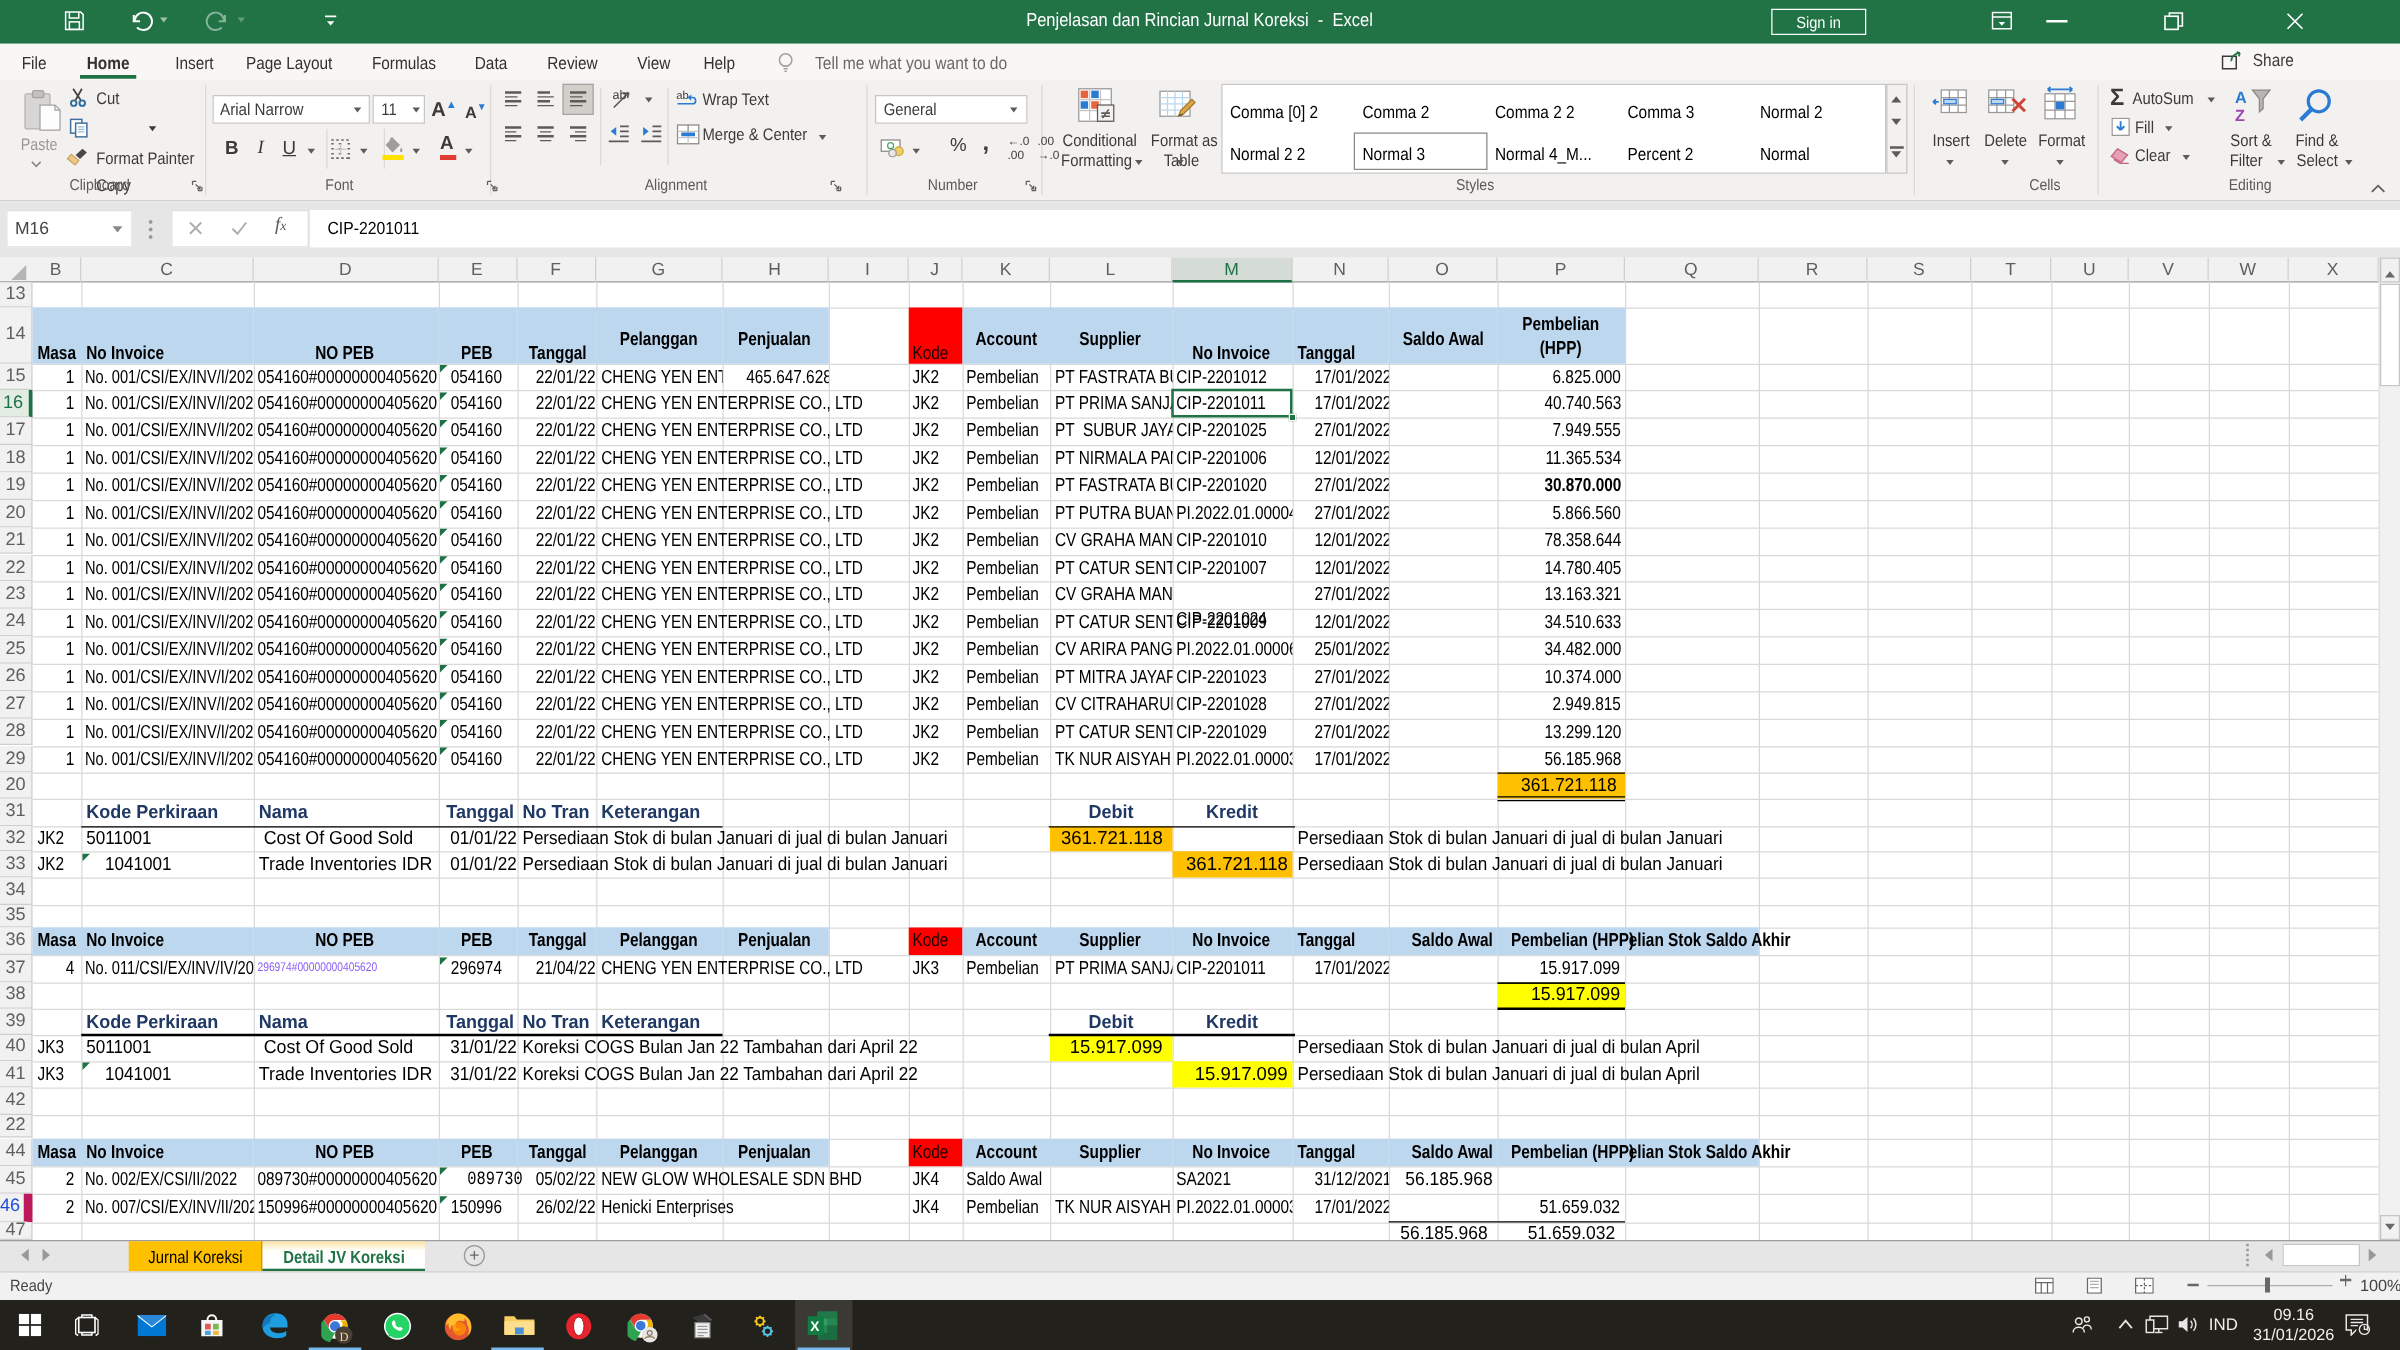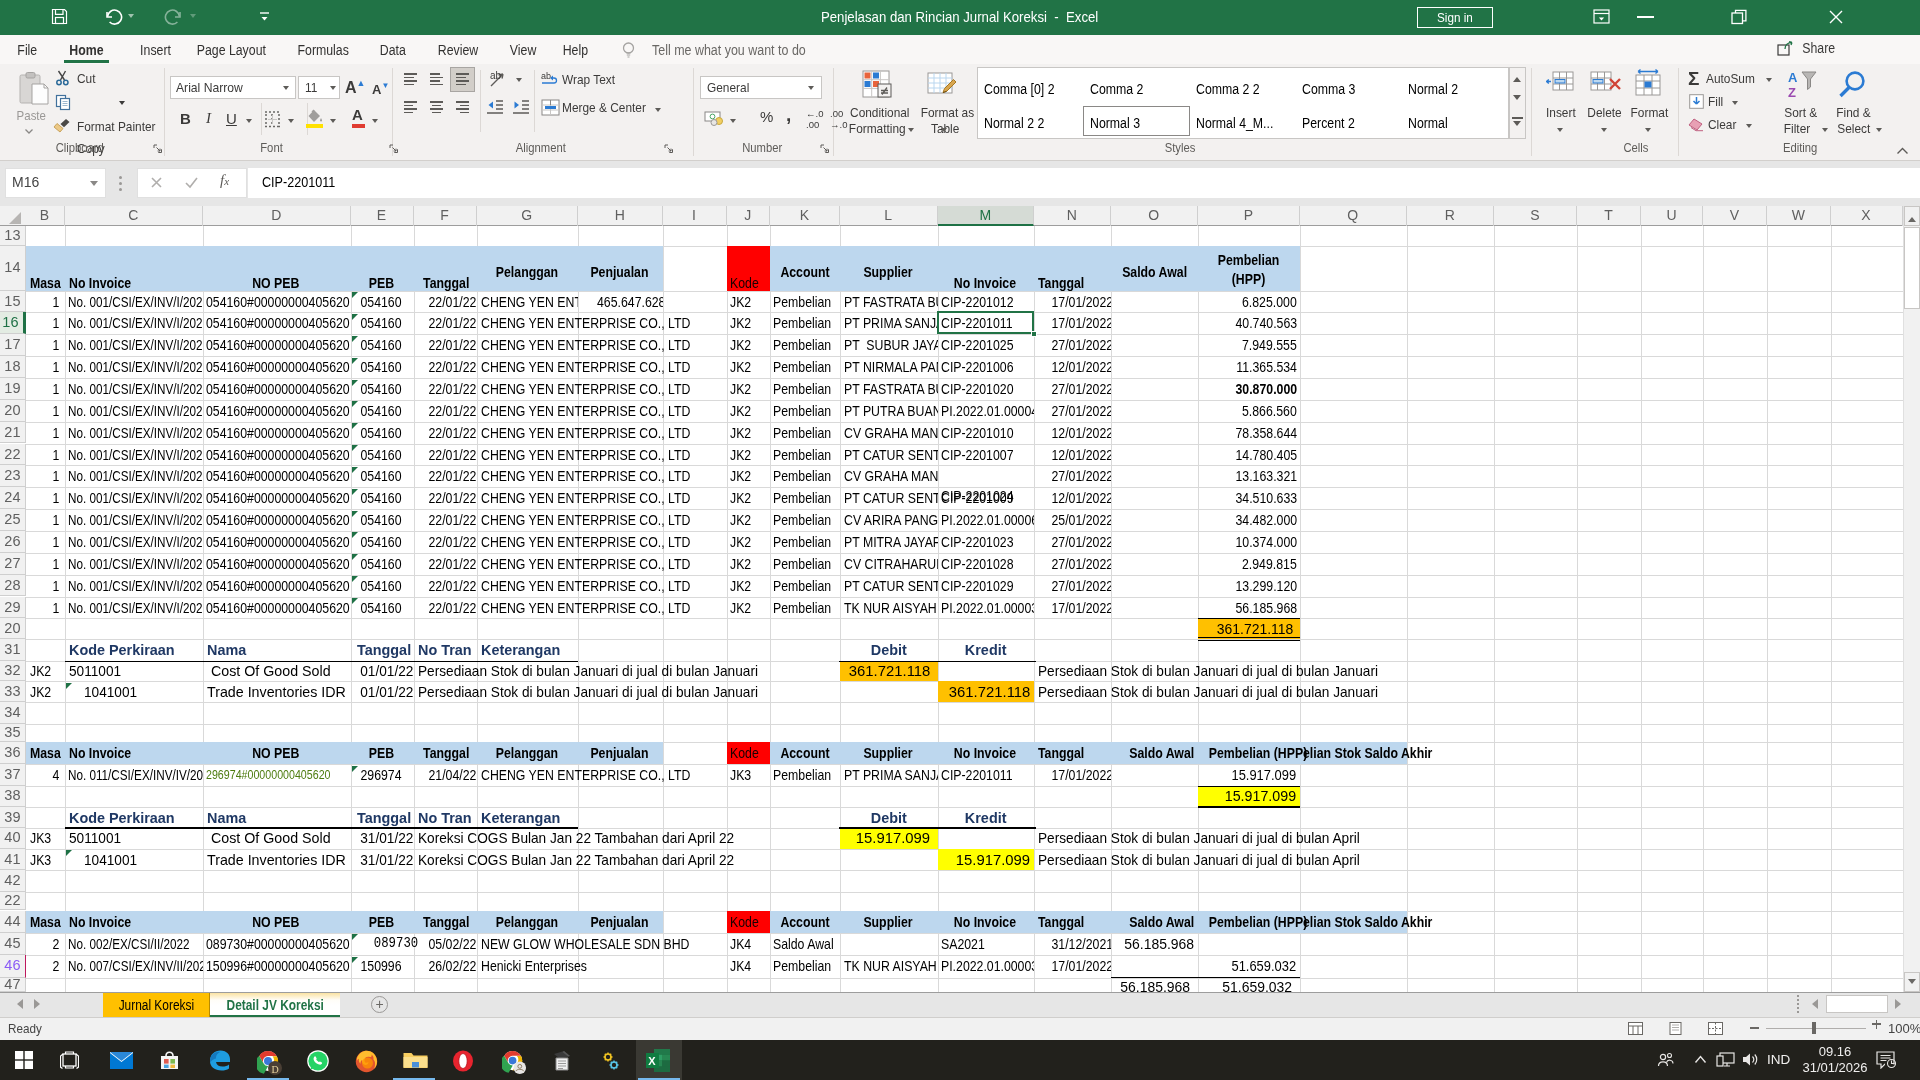--- a/index.html
+++ b/index.html
@@ -383,21 +383,21 @@
 <div style="position:absolute;left:0;top:741.8px;width:25.5px;height:22.5px;background:#f1f1f1;border-right:1px solid #cfcfcf;border-bottom:1px solid #cfcfcf;box-sizing:border-box;color:#5f5f5f;font-size:14.5px;text-align:right;padding-right:4px;line-height:21.5px;">36</div>
 <div style="position:absolute;left:0;top:764.3px;width:25.5px;height:21.90000000000009px;background:#f1f1f1;border-right:1px solid #cfcfcf;border-bottom:1px solid #cfcfcf;box-sizing:border-box;color:#5f5f5f;font-size:14.5px;text-align:right;padding-right:4px;line-height:20.90000000000009px;">37</div>
 <div style="position:absolute;left:0;top:786.2px;width:25.5px;height:20.799999999999955px;background:#f1f1f1;border-right:1px solid #cfcfcf;border-bottom:1px solid #cfcfcf;box-sizing:border-box;color:#5f5f5f;font-size:14.5px;text-align:right;padding-right:4px;line-height:19.799999999999955px;">38</div>
 <div style="position:absolute;left:0;top:807.0px;width:25.5px;height:21.0px;background:#f1f1f1;border-right:1px solid #cfcfcf;border-bottom:1px solid #cfcfcf;box-sizing:border-box;color:#5f5f5f;font-size:14.5px;text-align:right;padding-right:4px;line-height:20.0px;">39</div>
 <div style="position:absolute;left:0;top:828.0px;width:25.5px;height:20.799999999999955px;background:#f1f1f1;border-right:1px solid #cfcfcf;border-bottom:1px solid #cfcfcf;box-sizing:border-box;color:#5f5f5f;font-size:14.5px;text-align:right;padding-right:4px;line-height:19.799999999999955px;">40</div>
 <div style="position:absolute;left:0;top:848.8px;width:25.5px;height:21.600000000000023px;background:#f1f1f1;border-right:1px solid #cfcfcf;border-bottom:1px solid #cfcfcf;box-sizing:border-box;color:#5f5f5f;font-size:14.5px;text-align:right;padding-right:4px;line-height:20.600000000000023px;">41</div>
 <div style="position:absolute;left:0;top:870.4px;width:25.5px;height:21.300000000000068px;background:#f1f1f1;border-right:1px solid #cfcfcf;border-bottom:1px solid #cfcfcf;box-sizing:border-box;color:#5f5f5f;font-size:14.5px;text-align:right;padding-right:4px;line-height:20.300000000000068px;">42</div>
 <div style="position:absolute;left:0;top:891.7px;width:25.5px;height:18.799999999999955px;background:#f1f1f1;border-right:1px solid #cfcfcf;border-bottom:1px solid #cfcfcf;box-sizing:border-box;color:#5f5f5f;font-size:14.5px;text-align:right;padding-right:4px;line-height:17.799999999999955px;">22</div>
 <div style="position:absolute;left:0;top:910.5px;width:25.5px;height:22.0px;background:#f1f1f1;border-right:1px solid #cfcfcf;border-bottom:1px solid #cfcfcf;box-sizing:border-box;color:#5f5f5f;font-size:14.5px;text-align:right;padding-right:4px;line-height:21.0px;">44</div>
 <div style="position:absolute;left:0;top:932.5px;width:25.5px;height:22.5px;background:#f1f1f1;border-right:1px solid #cfcfcf;border-bottom:1px solid #cfcfcf;box-sizing:border-box;color:#5f5f5f;font-size:14.5px;text-align:right;padding-right:4px;line-height:21.5px;">45</div>
-<div style="position:absolute;left:0;top:955.0px;width:25.5px;height:22.5px;background:#f1f1f1;border-right:1px solid #be185d;border-bottom:1px solid #cfcfcf;box-sizing:border-box;color:#8b5cf6;font-size:14.5px;text-align:right;padding-right:4px;line-height:21.5px;">46</div>
+<div style="position:absolute;left:0;top:955.0px;width:25.5px;height:22.5px;background:#f1f1f1;border-right:7px solid #be185d;border-bottom:1px solid #cfcfcf;box-sizing:border-box;color:#1d4ed8;font-size:14.5px;text-align:right;padding-right:4px;line-height:21.5px;">46</div>
 <div style="position:absolute;left:0;top:977.5px;width:25.5px;height:14.5px;background:#f1f1f1;border-right:1px solid #cfcfcf;border-bottom:1px solid #cfcfcf;box-sizing:border-box;color:#5f5f5f;font-size:14.5px;text-align:right;padding-right:4px;line-height:13.5px;">47</div>
 <div style="position:absolute;left:64.5px;top:226px;width:1px;height:766.0px;background:#d9d9d9;"></div>
 <div style="position:absolute;left:203px;top:226px;width:1px;height:766.0px;background:#d9d9d9;"></div>
 <div style="position:absolute;left:350.5px;top:226px;width:1px;height:766.0px;background:#d9d9d9;"></div>
 <div style="position:absolute;left:413.5px;top:226px;width:1px;height:766.0px;background:#d9d9d9;"></div>
 <div style="position:absolute;left:476.5px;top:226px;width:1px;height:766.0px;background:#d9d9d9;"></div>
 <div style="position:absolute;left:578px;top:226px;width:1px;height:766.0px;background:#d9d9d9;"></div>
 <div style="position:absolute;left:662.5px;top:226px;width:1px;height:766.0px;background:#d9d9d9;"></div>
 <div style="position:absolute;left:726.5px;top:226px;width:1px;height:766.0px;background:#d9d9d9;"></div>
 <div style="position:absolute;left:770px;top:226px;width:1px;height:766.0px;background:#d9d9d9;"></div>
@@ -776,21 +776,21 @@
 <div style="position:absolute;left:726.5px;top:910.5px;width:43.5px;height:22.0px;line-height:22.0px;overflow:hidden;text-align:left;padding:0 5px 0 3px;box-sizing:border-box;font-size:15px;color:#1a0000;white-space:nowrap;"><span style="display:inline-block;transform:scaleX(0.82);transform-origin:0 50%;white-space:pre;">Kode</span></div>
 <div style="position:absolute;left:770px;top:910.5px;width:70px;height:22.0px;line-height:22.0px;overflow:hidden;text-align:center;padding:0 5px 0 4px;box-sizing:border-box;font-size:15px;font-weight:bold;color:#000;white-space:nowrap;"><span style="display:inline-block;transform:scaleX(0.82);transform-origin:50% 50%;white-space:pre;">Account</span></div>
 <div style="position:absolute;left:840px;top:910.5px;width:97.5px;height:22.0px;line-height:22.0px;overflow:hidden;text-align:center;padding:0 5px 0 4px;box-sizing:border-box;font-size:15px;font-weight:bold;color:#000;white-space:nowrap;"><span style="display:inline-block;transform:scaleX(0.82);transform-origin:50% 50%;white-space:pre;">Supplier</span></div>
 <div style="position:absolute;left:937.5px;top:910.5px;width:96.5px;height:22.0px;line-height:22.0px;overflow:hidden;text-align:center;padding:0 5px 0 4px;box-sizing:border-box;font-size:15px;font-weight:bold;color:#000;white-space:nowrap;"><span style="display:inline-block;transform:scaleX(0.82);transform-origin:50% 50%;white-space:pre;">No Invoice</span></div>
 <div style="position:absolute;left:1034px;top:910.5px;width:76.5px;height:22.0px;line-height:22.0px;overflow:hidden;text-align:left;padding:0 5px 0 4px;box-sizing:border-box;font-size:15px;font-weight:bold;color:#000;white-space:nowrap;"><span style="display:inline-block;transform:scaleX(0.82);transform-origin:0 50%;white-space:pre;">Tanggal</span></div>
 <div style="position:absolute;left:1110.5px;top:910.5px;width:87.5px;height:22.0px;line-height:22.0px;overflow:hidden;text-align:right;padding:0 6px 0 4px;box-sizing:border-box;font-size:15px;font-weight:bold;color:#000;white-space:nowrap;"><span style="display:inline-block;transform:scaleX(0.82);transform-origin:100% 50%;white-space:pre;">Saldo Awal</span></div>
 <div style="position:absolute;left:1198px;top:910.5px;width:102px;height:22.0px;line-height:22.0px;text-align:center;padding:0 0px 0 0px;box-sizing:border-box;font-size:15px;font-weight:bold;color:#000;white-space:nowrap;"><span style="display:inline-block;transform:scaleX(0.82);transform-origin:50% 50%;white-space:pre;">Pembelian (HPP)</span></div>
 <div style="position:absolute;left:1300px;top:910.5px;width:200px;height:22.0px;line-height:22.0px;text-align:left;padding:0 5px 0 3px;box-sizing:border-box;font-size:15px;font-weight:bold;color:#000;white-space:nowrap;"><span style="display:inline-block;transform:scaleX(0.82);transform-origin:0 50%;white-space:pre;">elian Stok Saldo Akhir</span></div>
 <div style="position:absolute;left:25.5px;top:764.3px;width:39.0px;height:21.90000000000009px;line-height:21.90000000000009px;overflow:hidden;text-align:right;padding:0 5px 0 4px;box-sizing:border-box;font-size:15px;color:#000;white-space:nowrap;"><span style="display:inline-block;transform:scaleX(0.82);transform-origin:100% 50%;white-space:pre;">4</span></div>
 <div style="position:absolute;left:64.5px;top:764.3px;width:138.5px;height:21.90000000000009px;line-height:21.90000000000009px;overflow:hidden;text-align:left;padding:0 5px 0 3px;box-sizing:border-box;font-size:15px;color:#000;white-space:nowrap;"><span style="display:inline-block;transform:scaleX(0.78);transform-origin:0 50%;white-space:pre;">No. 011/CSI/EX/INV/IV/2022</span></div>
-<div style="position:absolute;left:203px;top:764.3px;width:150px;height:21.90000000000009px;line-height:21.90000000000009px;overflow:hidden;text-align:left;padding:0 5px 0 2.5px;box-sizing:border-box;font-size:13px;color:#4d7c0f;white-space:nowrap;"><span style="display:inline-block;transform:scaleX(0.82);transform-origin:0 50%;white-space:pre;">296974#00000000405620</span></div>
+<div style="position:absolute;left:203px;top:764.3px;width:150px;height:21.90000000000009px;line-height:21.90000000000009px;overflow:hidden;text-align:left;padding:0 5px 0 2.5px;box-sizing:border-box;font-size:10px;color:#8b5cf6;white-space:nowrap;"><span style="display:inline-block;transform:scaleX(0.82);transform-origin:0 50%;white-space:pre;">296974#00000000405620</span></div>
 <div style="position:absolute;left:350.5px;top:764.3px;width:63.0px;height:21.90000000000009px;line-height:21.90000000000009px;overflow:hidden;text-align:center;padding:0 5px 0 4px;box-sizing:border-box;font-size:15px;color:#000;white-space:nowrap;"><span style="display:inline-block;transform:scaleX(0.82);transform-origin:50% 50%;white-space:pre;">296974</span></div>
 <div style="position:absolute;left:351.5px;top:765.8px;width:0;height:0;border-right:6px solid transparent;border-top:6px solid #1e7145;"></div>
 <div style="position:absolute;left:413.5px;top:764.3px;width:63.0px;height:21.90000000000009px;line-height:21.90000000000009px;overflow:hidden;text-align:right;padding:0 5px 0 4px;box-sizing:border-box;font-size:15px;color:#000;white-space:nowrap;"><span style="display:inline-block;transform:scaleX(0.82);transform-origin:100% 50%;white-space:pre;">21/04/22</span></div>
 <div style="position:absolute;left:476.5px;top:764.3px;width:250px;height:21.90000000000009px;line-height:21.90000000000009px;text-align:left;padding:0 5px 0 4px;box-sizing:border-box;font-size:15px;color:#000;white-space:nowrap;"><span style="display:inline-block;transform:scaleX(0.82);transform-origin:0 50%;white-space:pre;">CHENG YEN ENTERPRISE CO., LTD</span></div>
 <div style="position:absolute;left:726.5px;top:764.3px;width:43.5px;height:21.90000000000009px;line-height:21.90000000000009px;overflow:hidden;text-align:left;padding:0 5px 0 3px;box-sizing:border-box;font-size:15px;color:#000;white-space:nowrap;"><span style="display:inline-block;transform:scaleX(0.82);transform-origin:0 50%;white-space:pre;">JK3</span></div>
 <div style="position:absolute;left:770px;top:764.3px;width:70px;height:21.90000000000009px;line-height:21.90000000000009px;overflow:hidden;text-align:left;padding:0 5px 0 3px;box-sizing:border-box;font-size:15px;color:#000;white-space:nowrap;"><span style="display:inline-block;transform:scaleX(0.82);transform-origin:0 50%;white-space:pre;">Pembelian</span></div>
 <div style="position:absolute;left:840px;top:764.3px;width:97.5px;height:21.90000000000009px;line-height:21.90000000000009px;overflow:hidden;text-align:left;padding:0 0px 0 4px;box-sizing:border-box;font-size:15px;color:#000;white-space:nowrap;"><span style="display:inline-block;transform:scaleX(0.82);transform-origin:0 50%;white-space:pre;">PT PRIMA SANJAYA</span></div>
 <div style="position:absolute;left:937.5px;top:764.3px;width:96.5px;height:21.90000000000009px;line-height:21.90000000000009px;overflow:hidden;text-align:left;padding:0 1px 0 3px;box-sizing:border-box;font-size:15px;color:#000;white-space:nowrap;"><span style="display:inline-block;transform:scaleX(0.82);transform-origin:0 50%;white-space:pre;">CIP-2201011</span></div>
 <div style="position:absolute;left:1034px;top:764.3px;width:76.5px;height:21.90000000000009px;line-height:21.90000000000009px;overflow:hidden;text-align:right;padding:0 2px 0 4px;box-sizing:border-box;font-size:15px;color:#000;white-space:nowrap;"><span style="display:inline-block;transform:scaleX(0.82);transform-origin:100% 50%;white-space:pre;">17/01/2022</span></div>
 <div style="position:absolute;left:1198px;top:764.3px;width:102px;height:21.90000000000009px;line-height:21.90000000000009px;overflow:hidden;text-align:right;padding:0 3.7px 0 4px;box-sizing:border-box;font-size:15px;color:#000;white-space:nowrap;"><span style="display:inline-block;transform:scaleX(0.86);transform-origin:100% 50%;white-space:pre;">15.917.099</span></div>

